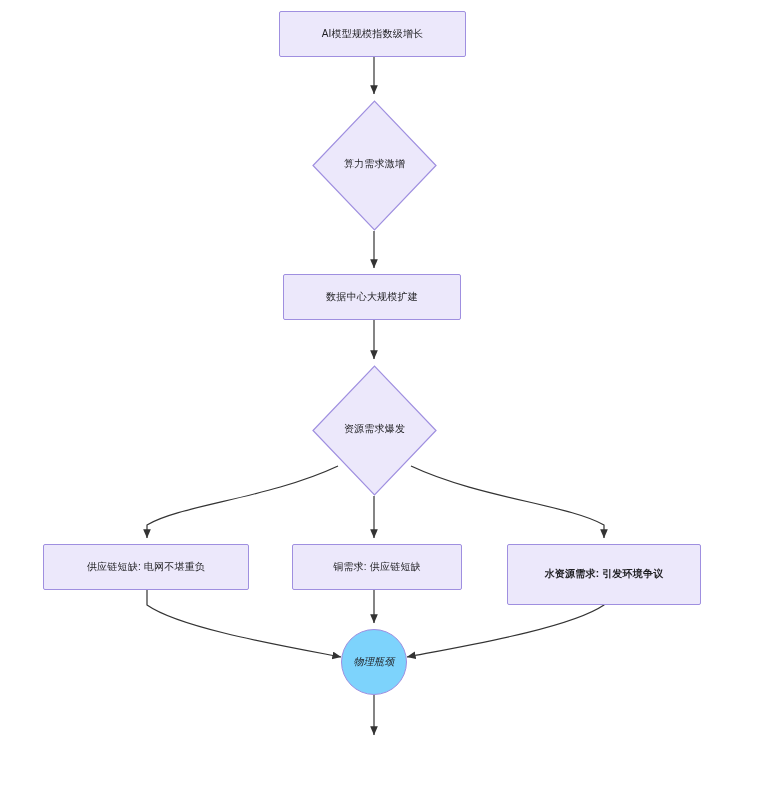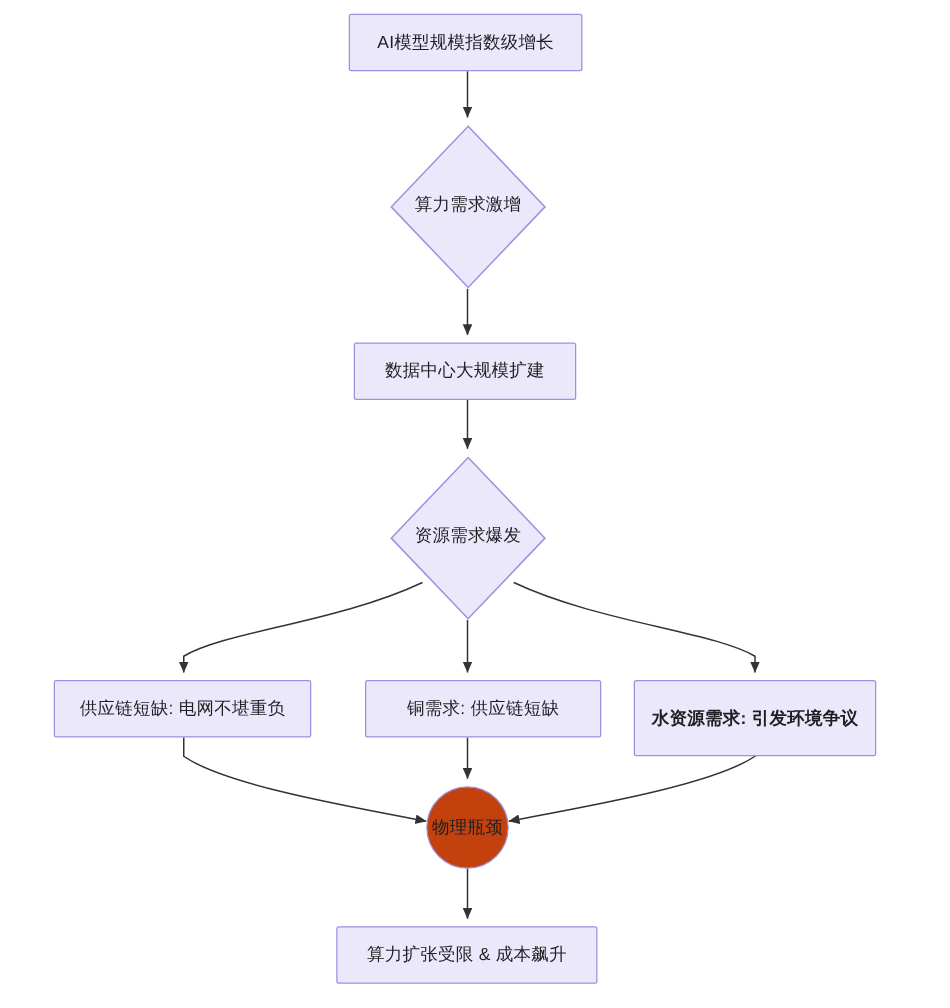--- a/index.html
+++ b/index.html
@@ -27,34 +27,35 @@
     pointer-events: none;
   }
   .node {
     position: absolute;
     box-sizing: border-box;
     display: flex;
     align-items: center;
     justify-content: center;
     text-align: center;
     color: #1f1f22;
-    font-size: 14px;
+    font-size: 10px;
     line-height: 1.25;
     letter-spacing: 0.2px;
     white-space: nowrap;
   }
   .node-rect {
     background: #ECE8FB;
     border: 1px solid #9F8FE0;
     border-radius: 2px;
   }
   .node-circle {
-    background: #c2410c;
+    background: #7dd3fc;
     border: 1px solid #9F8FE0;
     border-radius: 50%;
+    font-style: italic;
   }
   .node-diamond {
     background: transparent;
     border: none;
     font-family: Liberation Mono, monospace;
   }
   .node-diamond .diamond-shape {
     position: absolute;
     left: 0;
     top: 0;
@@ -113,29 +114,26 @@
     <svg class="diamond-shape" viewBox="0 0 100 100" preserveAspectRatio="none">
       <polygon points="50,0.8 99.2,50 50,99.2 0.8,50" fill="#ECE8FB" stroke="#9F8FE0" stroke-width="1.2" vector-effect="non-scaling-stroke"></polygon>
     </svg>
     <span class="node-label">资源需求爆发</span>
   </div>
 
   <div class="node node-rect" style="left: 43px; top: 544px; width: 206px; height: 46px;">
     <span class="node-label">供应链短缺: 电网不堪重负</span>
   </div>
 
-  <div class="node node-rect" style="left: 292px; top: 544px; width: 189px; height: 46px;">
+  <div class="node node-rect" style="left: 292px; top: 544px; width: 170px; height: 46px;">
     <span class="node-label">铜需求: 供应链短缺</span>
   </div>
 
   <div class="node node-rect" style="left: 507px; top: 544px; width: 194px; height: 61px; font-weight: bold;">
     <span class="node-label">水资源需求: 引发环境争议</span>
   </div>
 
   <div class="node node-circle" style="left: 341px; top: 629px; width: 66px; height: 66px;">
     <span class="node-label">物理瓶颈</span>
   </div>
 
-  <div class="node node-rect" style="left: 269px; top: 741px; width: 209px; height: 46px;">
-    <span class="node-label">算力扩张受限 &amp; 成本飙升</span>
-  </div>
 
 </div>
 
 </body></html>

